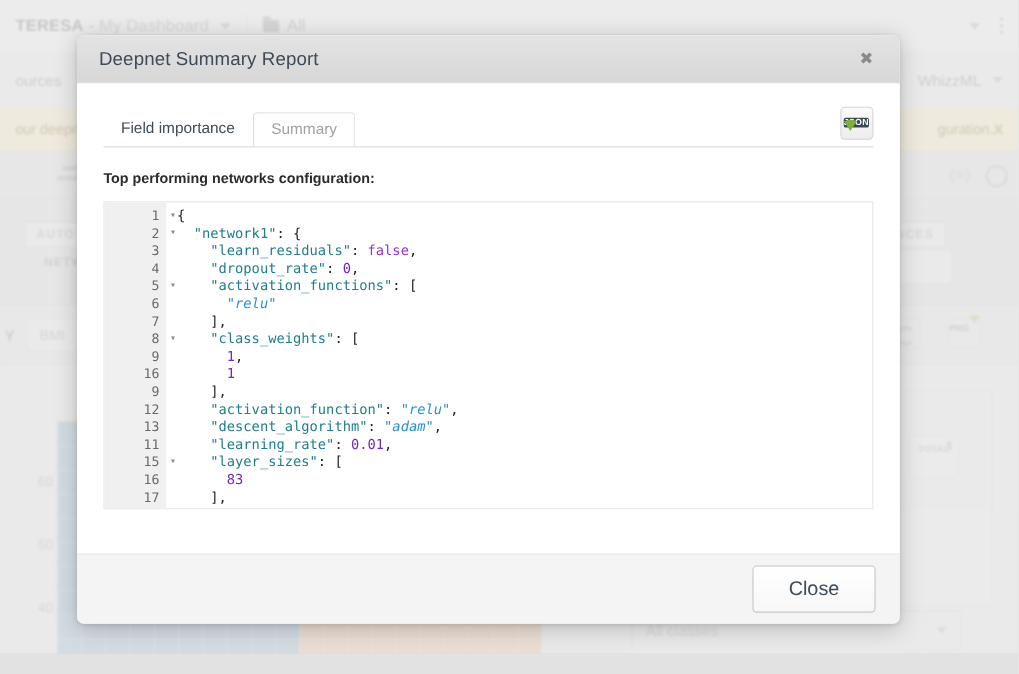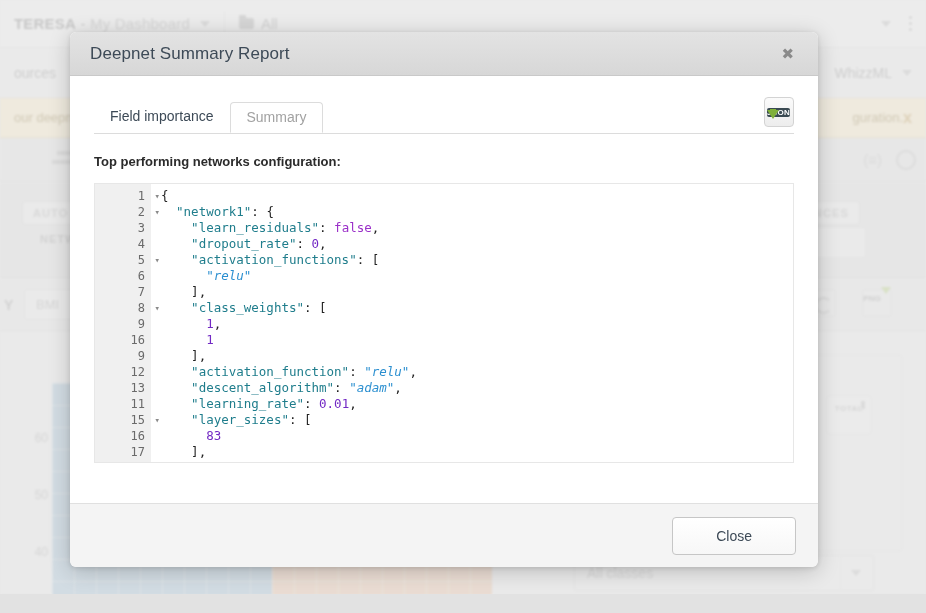--- a/index.html
+++ b/index.html
@@ -493,26 +493,26 @@
     height: 64px;
     background: #f4f4f4;
     border-top: 1px solid #e0e0e0;
     display: flex;
     align-items: center;
     justify-content: flex-end;
     padding-right: 22px;
     border-radius: 0 0 6px 6px;
   }
   .btn-close {
-    font-size: 14px;
+    font-size: 18px;
     color: #3d4a57;
     background: linear-gradient(to bottom,#ffffff,#f7f7f7);
     border: 1px solid #c6c6c6;
     border-radius: 4px;
-    padding: 10px 43px;
+    padding: 10px 32px;
     cursor: pointer;
     font-family: "Liberation Sans", sans-serif;
   }
 </style>
 </head>
 <body>
 
 <div id="page">
 
   <div class="bg-app">

